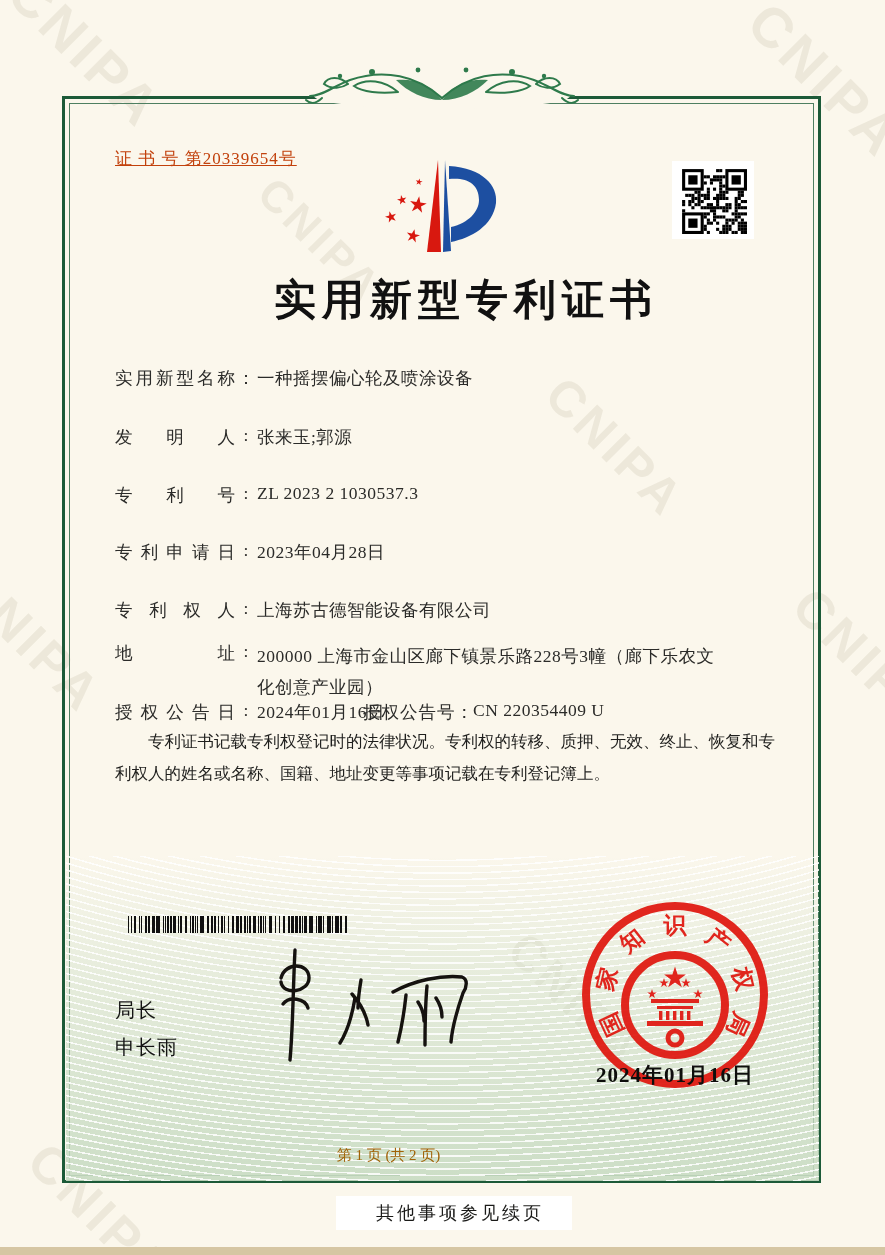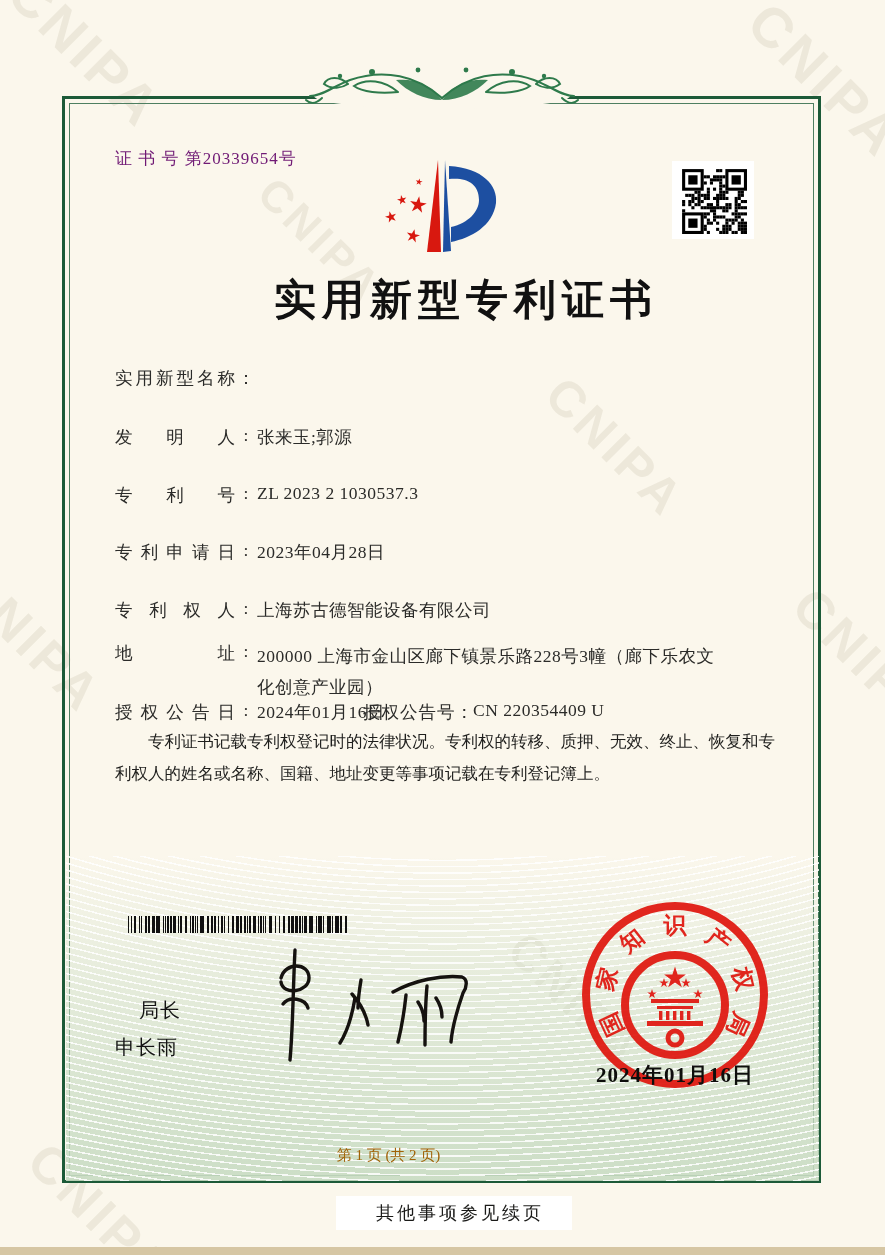--- a/index.html
+++ b/index.html
@@ -21,42 +21,42 @@
                  border:1px solid #4e7f61; }
 
   
   .waves { left:66px; top:856px; width:753px; height:325px;
     background:
       repeating-radial-gradient(1400px 1000px at 50% -620px,
         rgba(255,255,255,.85) 0 2px, rgba(255,255,255,0) 2px 9px),
       linear-gradient(to bottom, rgba(207,224,202,0) 0%,
         rgba(207,224,202,.45) 35%, rgba(199,219,194,.9) 100%); }
 
-  .cert-no { left:115px; top:147px; font-size:17px; letter-spacing:1px; color:#701a75; }
+  .cert-no { left:115px; top:147px; font-size:17px; letter-spacing:1px; color:#c2410c;text-decoration:underline; }
 
   .qr-box { left:672px; top:161px; width:82px; height:78px; background:#ffffff;
             display:flex; align-items:center; justify-content:center; }
 
   .title { left:0; top:272px; width:885px; text-align:center;
            font-size:42px; font-weight:bold; letter-spacing:6px; color:#111;padding-left:47px; }
   .frow { position:absolute; left:115px; display:flex; font-size:17.5px; color:#2b2b29;margin-top:16px; }
   .flabel { display:inline-block; width:120px; text-align:justify; text-align-last:justify; }
   .fcolon { display:inline-block; width:22px; text-align:center; }
   .fvalue { letter-spacing:.5px; }
   .addr-val { width:462px; line-height:1.75; }
   .pair2 { position:absolute; left:248px; top:0; display:flex; white-space:nowrap; }
   .pair2 .flabel2 { letter-spacing:1px; }
 
   .paras { left:115px; top:726px; width:660px; font-size:16.5px; line-height:1.95;
            text-align:justify; color:#1f1f1d; }
   .paras p { text-indent:2em; margin-bottom:12px; }
 
   .signer { font-family:"Liberation Sans","DejaVu Sans",sans-serif;
             font-size:20px; color:#141414; letter-spacing:1px; }
-  .signer-title { left:115px; top:997px;margin-left:24px; }
+  .signer-title { left:115px; top:997px; }
   .signer-name  { left:115px; top:1034px; }
 
   .seal-date { left:575px; top:1061px; width:200px; text-align:center;
                font-size:21px; font-weight:bold; color:#0e0e0c; letter-spacing:1px; }
 
   .page-info { left:0; top:1146px; width:777px; text-align:center; font-size:15px; color:#a16207; }
 
   .cont-box { left:336px; top:1196px; width:236px; height:34px; background:#ffffff;
               display:flex; align-items:center; justify-content:center;
               font-size:18px; letter-spacing:3px; color:#1a1a18;padding-left:12px; }
@@ -275,20 +275,21 @@
       <rect x="6.181818181818182" y="49.45454545454545" width="15.454545454545453" height="15.454545454545453" fill="#fff"></rect>
       <rect x="9.272727272727273" y="52.54545454545455" width="9.272727272727273" height="9.272727272727273" fill="#000"></rect>
     </svg>
 </div>
 
 <div class="abs title">实用新型专利证书</div>
 
 <div class="frow" style="top:350px">
   <span class="flabel">实用新型名称</span>
   <span class="fcolon">：</span>
+  <span class="fvalue">一种摇摆偏心轮及喷涂设备</span>
 </div>
 <div class="frow" style="top:409px">
   <span class="flabel">发明人</span>
   <span class="fcolon">:</span>
   <span class="fvalue">张来玉;郭源</span>
 </div>
 <div class="frow" style="top:467px">
   <span class="flabel">专利号</span>
   <span class="fcolon">:</span>
   <span class="fvalue">ZL 2023 2 1030537.3</span>

